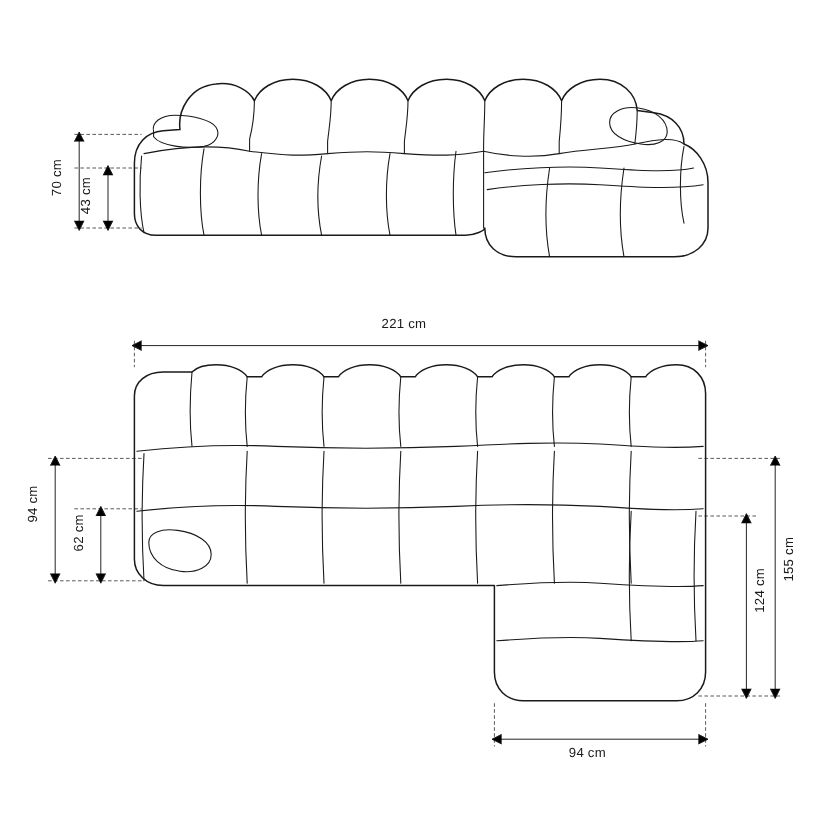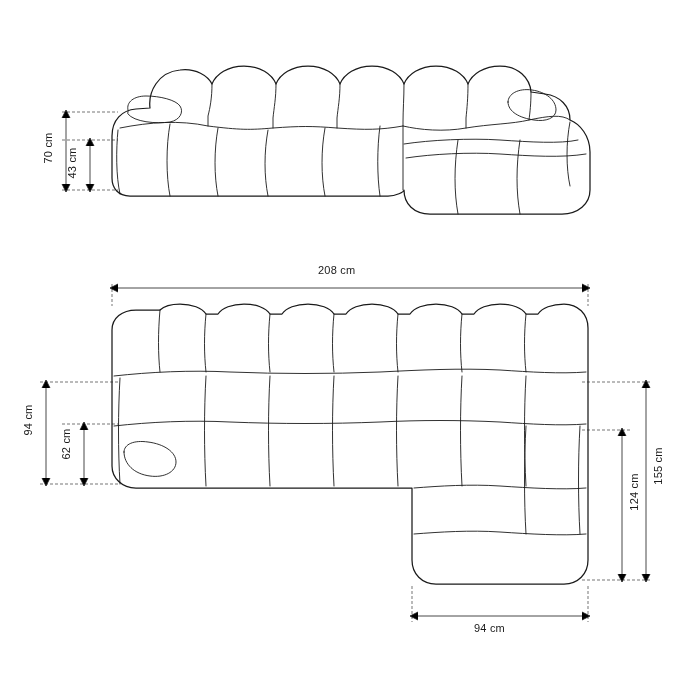--- a/index.html
+++ b/index.html
@@ -236,21 +236,21 @@
       <line class="dim-line" x1="412" y1="616" x2="588" y2="616"></line>
       <path class="dim-line" d="M418,612 L410,616 L418,620"></path>
       <path class="dim-line" d="M582,612 L590,616 L582,620"></path>
     </g>
   </svg>
 
   <div class="label-box rot" style="left: 26px; top: 142px; width: 44px; text-align: center;">70 cm</div>
 
   <div class="label-box rot" style="left: 50px; top: 157px; width: 44px; text-align: center;">43 cm</div>
 
-  <div class="label-box" style="left: 318px; top: 264px;">208 cm</div>
+  <div class="label-box" style="left: 318px; top: 264px;">221 cm</div>
 
   <div class="label-box rot" style="left: 6px; top: 414px; width: 44px; text-align: center;">94 cm</div>
 
   <div class="label-box rot" style="left: 44px; top: 438px; width: 44px; text-align: center;">62 cm</div>
 
   <div class="label-box rot" style="left: 632px; top: 460px; width: 52px; text-align: center;">155 cm</div>
 
   <div class="label-box rot" style="left: 608px; top: 486px; width: 52px; text-align: center;">124 cm</div>
 
   <div class="label-box" style="left: 474px; top: 622px;">94 cm</div>

